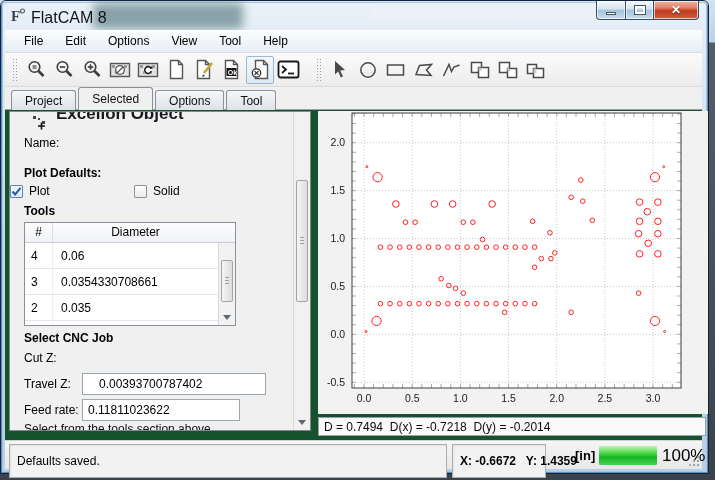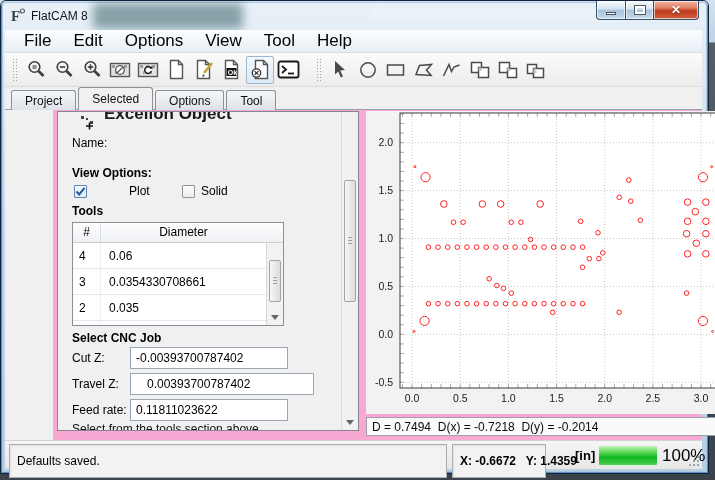--- a/index.html
+++ b/index.html
@@ -17,41 +17,41 @@
     box-shadow:inset 0 0 0 1px #5f8cb8, inset 0 0 0 2px #a9c6e0;
     background:linear-gradient(180deg,#e9f1f8,#c9dae9 45%,#b9cfe2);
   }
   .titlebar { position:relative; height:29px; overflow:hidden; border-radius:5px 5px 0 0;
     box-shadow:inset 0 1px 0 rgba(255,255,255,.75); }
   .glass-blob1 { position:absolute; left:92px; top:2px; width:150px; height:26px;
     background:#2c565e; opacity:.5; filter:blur(5px); border-radius:4px; }
   .glass-blob2 { position:absolute; left:368px; top:7px; width:255px; height:13px;
     background:#eef3f8; opacity:.75; filter:blur(3px); border-radius:6px; }
   .app-logo { position:absolute; left:8px; top:5px; width:18px; height:18px; }
-  .title-text { position:absolute; left:30px; top:8px; font-size:12px; color:#101418; }
+  .title-text { position:absolute; left:30px; top:8px; font-size:16px; color:#101418; }
   .win-controls { position:absolute; right:9px; top:0; display:flex; }
   .wbtn { height:19px; border:1px solid #35506b; border-top:none;
     background:linear-gradient(#f6fafd,#d4e2ee 45%,#a8c3dc 52%,#c8dbec);
     box-shadow:inset 0 0 0 1px rgba(255,255,255,.65);
     display:flex; align-items:center; justify-content:center; }
   .wbtn.min  { width:30px; border-radius:0 0 0 4px; }
   .wbtn.max  { width:29px; margin-left:-1px; }
   .wbtn.close{ width:46px; margin-left:-1px; border-radius:0 0 4px 0;
     background:linear-gradient(#f2b5a2,#e08063 38%,#bf3a20 55%,#d2603c); }
   .glyph-min { width:10px; height:3px; background:#fff; border:1px solid #456; margin-top:6px; }
   .glyph-max { width:10px; height:8px; border:2px solid #fff; outline:1px solid #456; background:transparent; }
   .glyph-close { color:#fff; font-size:12px; font-weight:bold; text-shadow:0 1px 1px #6b1a08; line-height:1; }
 
   .client { position:absolute; left:4px; right:6px; top:29px; bottom:4px;
     background:#f0f0f0; display:flex; flex-direction:column; }
 
   
   .menubar { height:23px; display:flex; align-items:center; padding-left:8px;
     background:linear-gradient(#fcfdfe,#e7eef5); border-bottom:1px solid #d6dee6; }
-  .menu-item { padding:3px 11px; font-size:17px; color:#000; }
+  .menu-item { padding:3px 11px; font-size:12px; color:#000; }
 
   .toolbar { height:34px; display:flex; align-items:center; padding-left:3px;
     background:linear-gradient(#fbfbfb,#ececec); border-bottom:1px solid #dcdcdc; }
   .tb-handle { width:6px; height:24px; margin:0 4px;
     background-image:radial-gradient(circle,#99a1a9 28%,transparent 30%);
     background-size:3px 3px; }
   .tbtn { width:28px; height:28px; display:flex; align-items:center; justify-content:center;
     border:1px solid transparent; border-radius:2px; }
   .tbtn.active { border-color:#9ab8d6; background:linear-gradient(#f4f9fc,#dceaf6); }
   .tbtn svg { display:block; }
@@ -60,21 +60,21 @@
     position:relative; background:#f0f0f0; }
   .tabbar::after { content:""; position:absolute; left:0; right:0; bottom:0; height:1px;
     background:#9aa0a8; z-index:1; }
   .tab { position:relative; z-index:2; height:20px; padding:0 13px; margin-right:2px;
     font-size:12px; line-height:20px; color:#111;
     background:linear-gradient(#f5f7f9,#dde2e8); border:1px solid #8c9099; border-bottom:none;
     border-radius:3px 3px 0 0; }
   .tab.active { z-index:3; height:23px; line-height:23px; background:#f0f0f0; }
 
   
-  .main { flex:1; position:relative; background:#f9a8d4;margin-left:48px; }
+  .main { flex:1; position:relative; background:#14532d; }
 
   .left-panel { position:absolute; left:4px; top:1px; width:302px; height:320px;
     background:#f0f0f0; border:1px solid #828790; overflow:hidden; }
   .obj-icon { position:absolute; left:20px; top:1px; }
   .obj-title { position:absolute; left:46px; top:-8px; font-size:17px; font-weight:bold; color:#17191c; }
   .fld-label { position:absolute; font-size:12px; color:#000; }
   .bold { font-weight:bold; }
   .w7input { position:absolute; height:22px; border:1px solid #9aa8b5; background:#fff;
     font-family:"Liberation Sans",sans-serif; font-size:12px; padding:0 5px; color:#000; }
   .cbrow { position:absolute; display:flex; align-items:center; font-size:12px; }
@@ -330,23 +330,23 @@
         <svg class="obj-icon" width="20" height="20">
           <rect x="3" y="3" width="3" height="3" fill="#444"></rect>
           <rect x="8" y="5" width="2" height="2" fill="#444"></rect>
           <rect x="12" y="8" width="3" height="3" fill="#444"></rect>
           <path d="M8 13 h7 M11.5 9.5 v7" stroke="#111" stroke-width="1.6" fill="none"></path>
         </svg>
         <div class="obj-title">Excellon Object</div>
 
         <span class="fld-label" style="left:14px; top:24px;">Name:</span>
 
-        <span class="fld-label bold" style="left:14px; top:54px;">View Options:</span>
-
-        <div class="cbrow" style="left:16px; top:72px;gap:36px;">
+        <span class="fld-label bold" style="left:14px; top:54px;">Plot Defaults:</span>
+
+        <div class="cbrow" style="left:0; top:72px;">
           <span class="cb checked">
             <svg width="11" height="11">
                 <path d="M1.5 5.5 L4.2 8.4 L9.5 1.8" stroke="#2b5797" stroke-width="2" fill="none"></path>
               </svg>
           </span>
           <span>Plot</span>
         </div>
         <div class="cbrow" style="left:124px; top:72px;">
           <span class="cb"></span>
           <span>Solid</span>
@@ -384,21 +384,20 @@
               </div>
             <div class="sb-arrow-dn">
                 <div class="tri-dn"></div>
               </div>
           </div>
         </div>
 
         <span class="fld-label bold" style="left:14px; top:219px;">Select CNC Job</span>
 
         <span class="fld-label" style="left:14px; top:239px;">Cut Z:</span>
-        <input class="w7input" style="left: 72px; top: 235px; width: 158px;" value="-0.00393700787402">
 
         <span class="fld-label" style="left:14px; top:265px;">Travel Z:</span>
         <input class="w7input" style="left: 72px; top: 261px; width: 184px; padding-left: 16px;" value="0.00393700787402">
 
         <span class="fld-label" style="left:14px; top:291px;">Feed rate:</span>
         <input class="w7input" style="left: 72px; top: 287px; width: 158px;" value="0.11811023622">
 
         <span class="hint-text">Select from the tools section above</span>
 
         <div class="panel-scroll">

